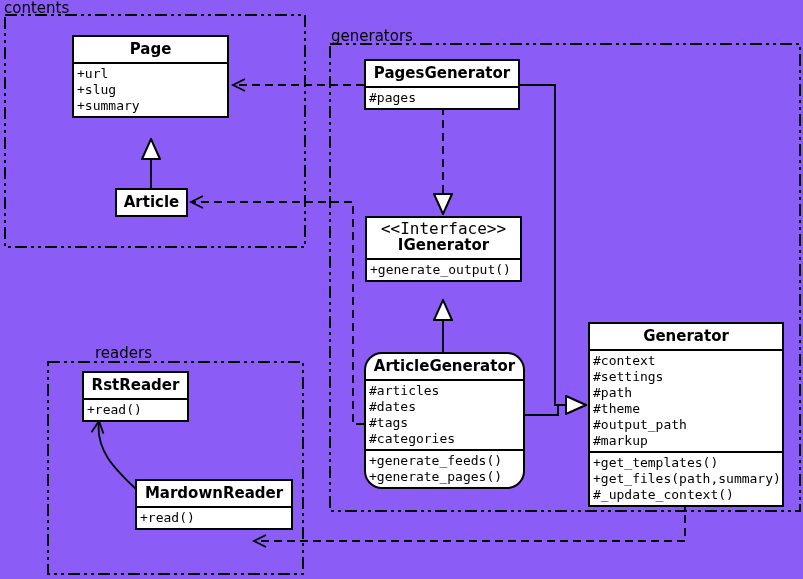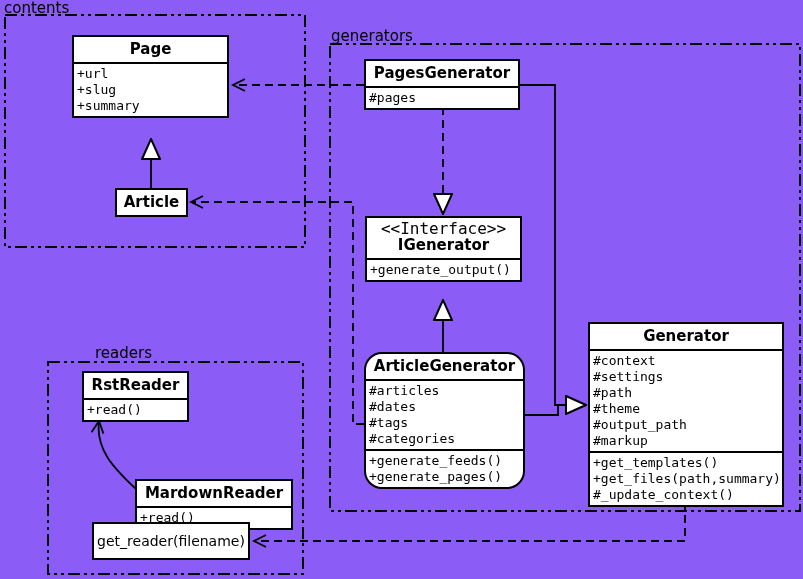--- a/index.html
+++ b/index.html
@@ -149,17 +149,14 @@
       </div>
   </div>
 
   <div class="cls" style="left:135px;top:431px;width:158px;margin-top:48px;">
     <div class="cls-title">MardownReader</div>
     <div class="cls-sec">
         <div class="member">+read()</div>
       </div>
   </div>
 
-  <div class="plainbox" style="left:92px;top:522px;width:158px;height:38px;">
-    <span>get_reader(filename)</span>
-  </div>
 
 </div>
 
 </body></html>

